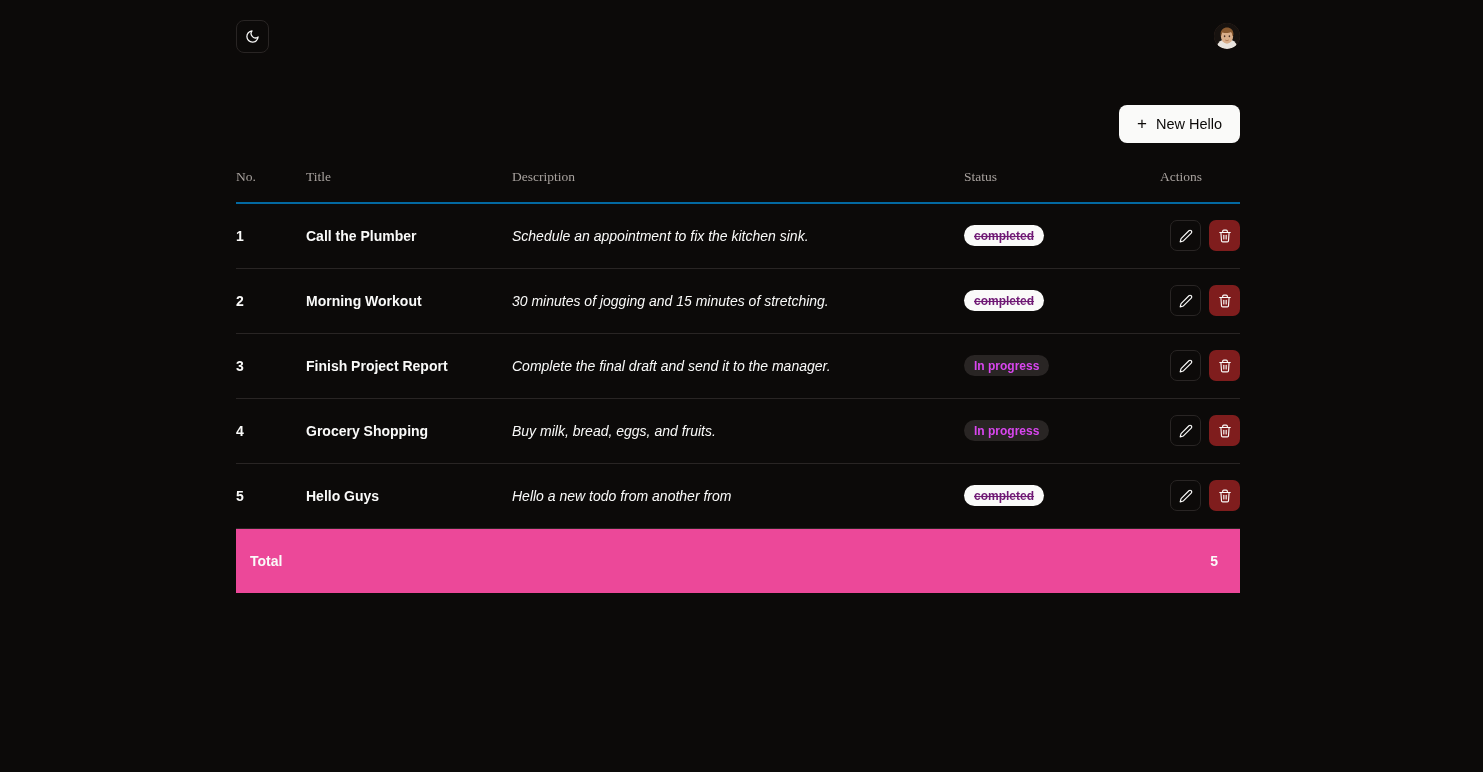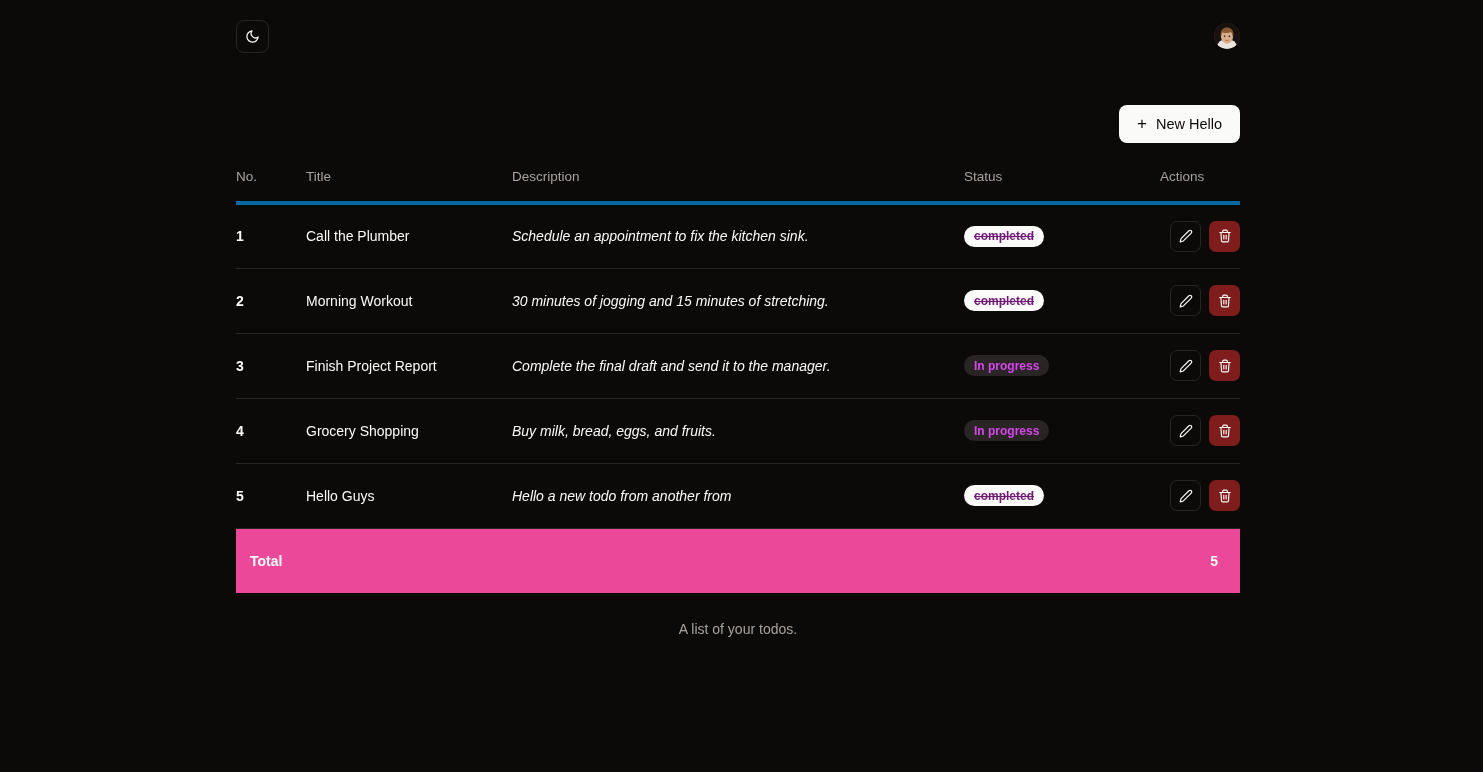--- a/index.html
+++ b/index.html
@@ -111,40 +111,40 @@
   table.todos th {
     font-size: 13.5px;
     font-weight: 500;
     color: #a8a29e;
     text-align: left;
     padding: 0 0 14px 0;
     height: 38px;
     vertical-align: middle;
   }
 
-  table.todos thead tr { border-bottom: 4px solid #0369a1; }
+  table.todos thead tr { border-bottom: 2px solid #0369a1; font-family: Liberation Serif, serif; }
 
   table.todos tbody tr { border-bottom: 1px solid #292524; }
 
   table.todos td {
     font-size: 14px;
     color: #fafaf9;
     padding: 0;
     height: 65px;
     vertical-align: middle;
   }
 
   .col-no    { width: 70px; }
   .col-title { width: 206px; }
   .col-desc  { width: 452px; }
   .col-status{ width: 196px; }
   .col-act   { width: 80px; text-align: right; }
 
   td.c-no { font-weight: 600; font-size: 13.5px; }
-  td.c-title { font-weight: 400; }
+  td.c-title { font-weight: 700; }
   td.c-desc { font-weight: 400; font-style: italic; }
 
   th.h-act { text-align: right; margin-top: 21px; }
 
   
   .badge {
     display: inline-flex;
     align-items: center;
     justify-content: center;
     height: 21px;
@@ -430,16 +430,15 @@
       </tbody>
 
       <tfoot>
         <tr>
           <td class="tf-total" colspan="4">Total</td>
           <td class="tf-count">5</td>
         </tr>
       </tfoot>
     </table>
 
-    <div class="caption">A list of your todos.</div>
   </div>
 
 </div>
 
 </body></html>

